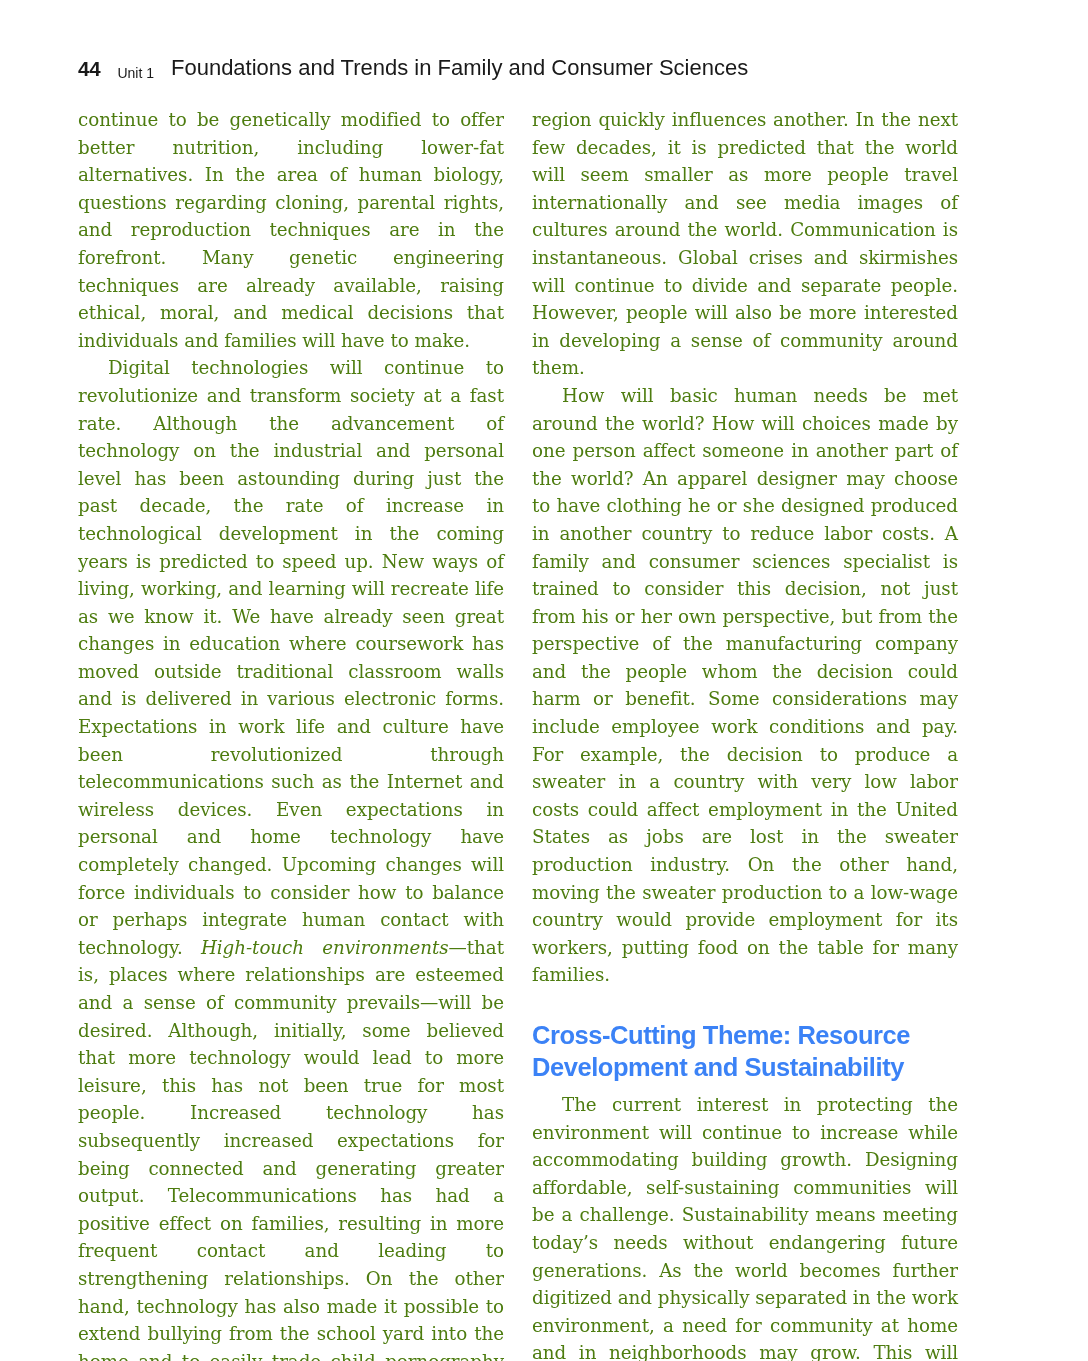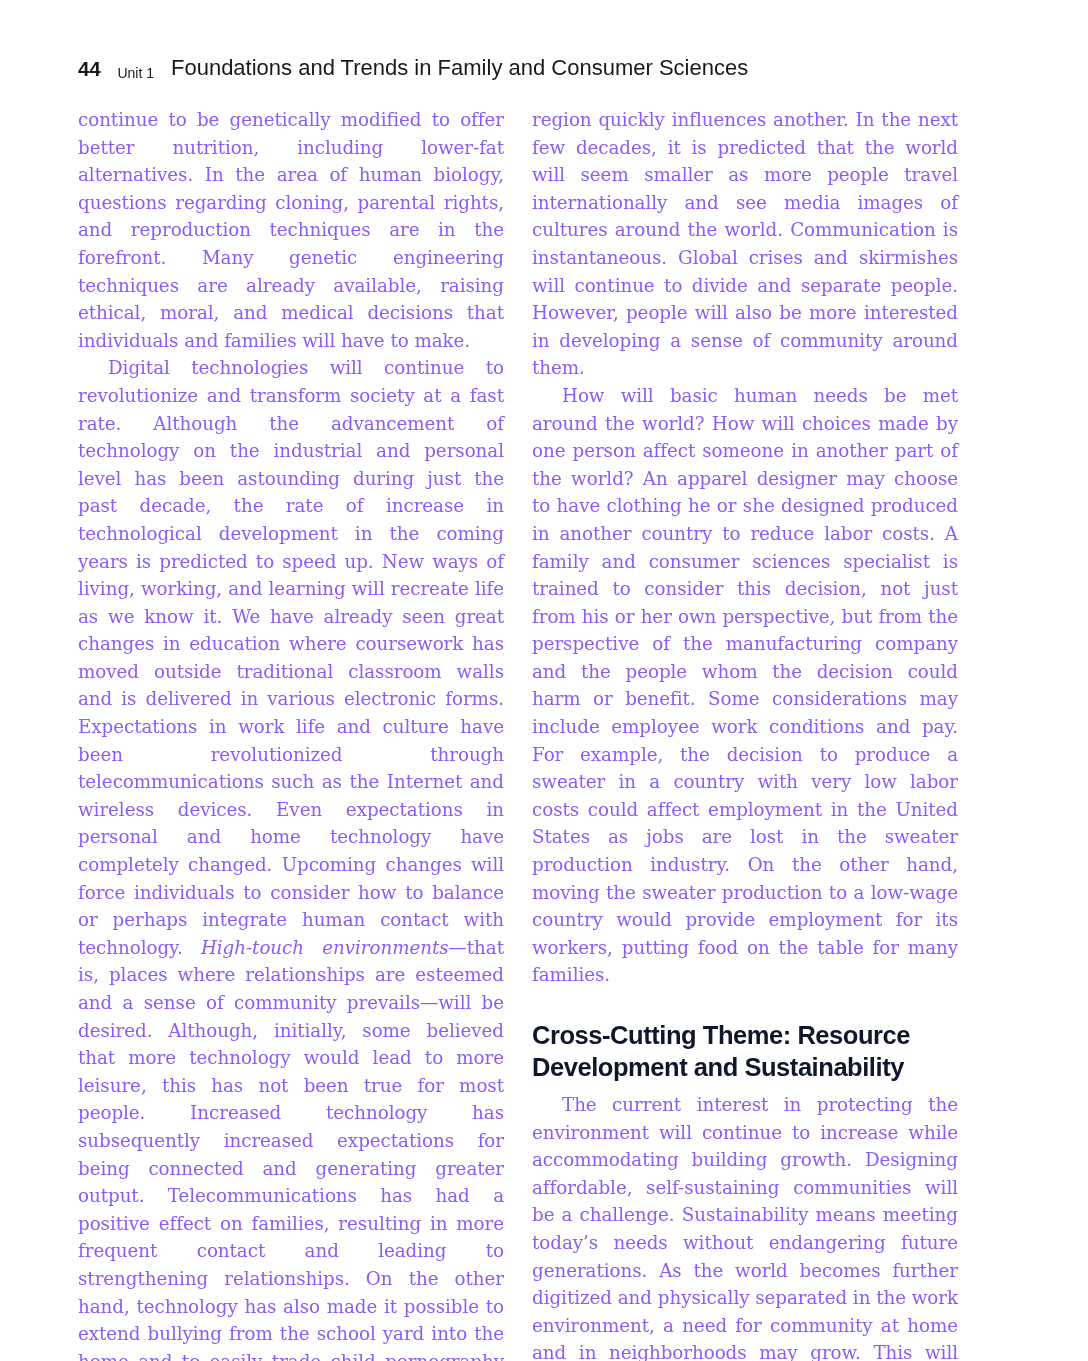--- a/index.html
+++ b/index.html
@@ -56,41 +56,41 @@
   .column {
     width: 426px;
     flex: 0 0 426px;
   }
 
   p.body {
     margin: 0;
     font-family: "DejaVu Serif", "Liberation Serif", serif;
     font-size: 18.3px;
     line-height: 27.6px;
-    color: #8b5cf6;
+    color: #4d7c0f;
     text-align: justify;
     text-justify: inter-word;
     hyphens: manual;
     -webkit-hyphens: manual;
     letter-spacing: -0.05px;
   }
   p.body.indent {
     text-indent: 30px;
   }
   p.body em {
     font-style: italic;
   }
 
   h2.section-head {
     margin: 0;
     font-family: "Liberation Sans", sans-serif;
     font-size: 25.5px;
     font-weight: bold;
     line-height: 32px;
-    color: #0f172a;
+    color: #3b82f6;
     letter-spacing: -0.45px;
     text-align: left;
   }
   .head-gap-top { height: 30px; }
   .head-gap-bot { height: 8px; }
 </style>
 </head>
 <body>
 
 <div class="page">

